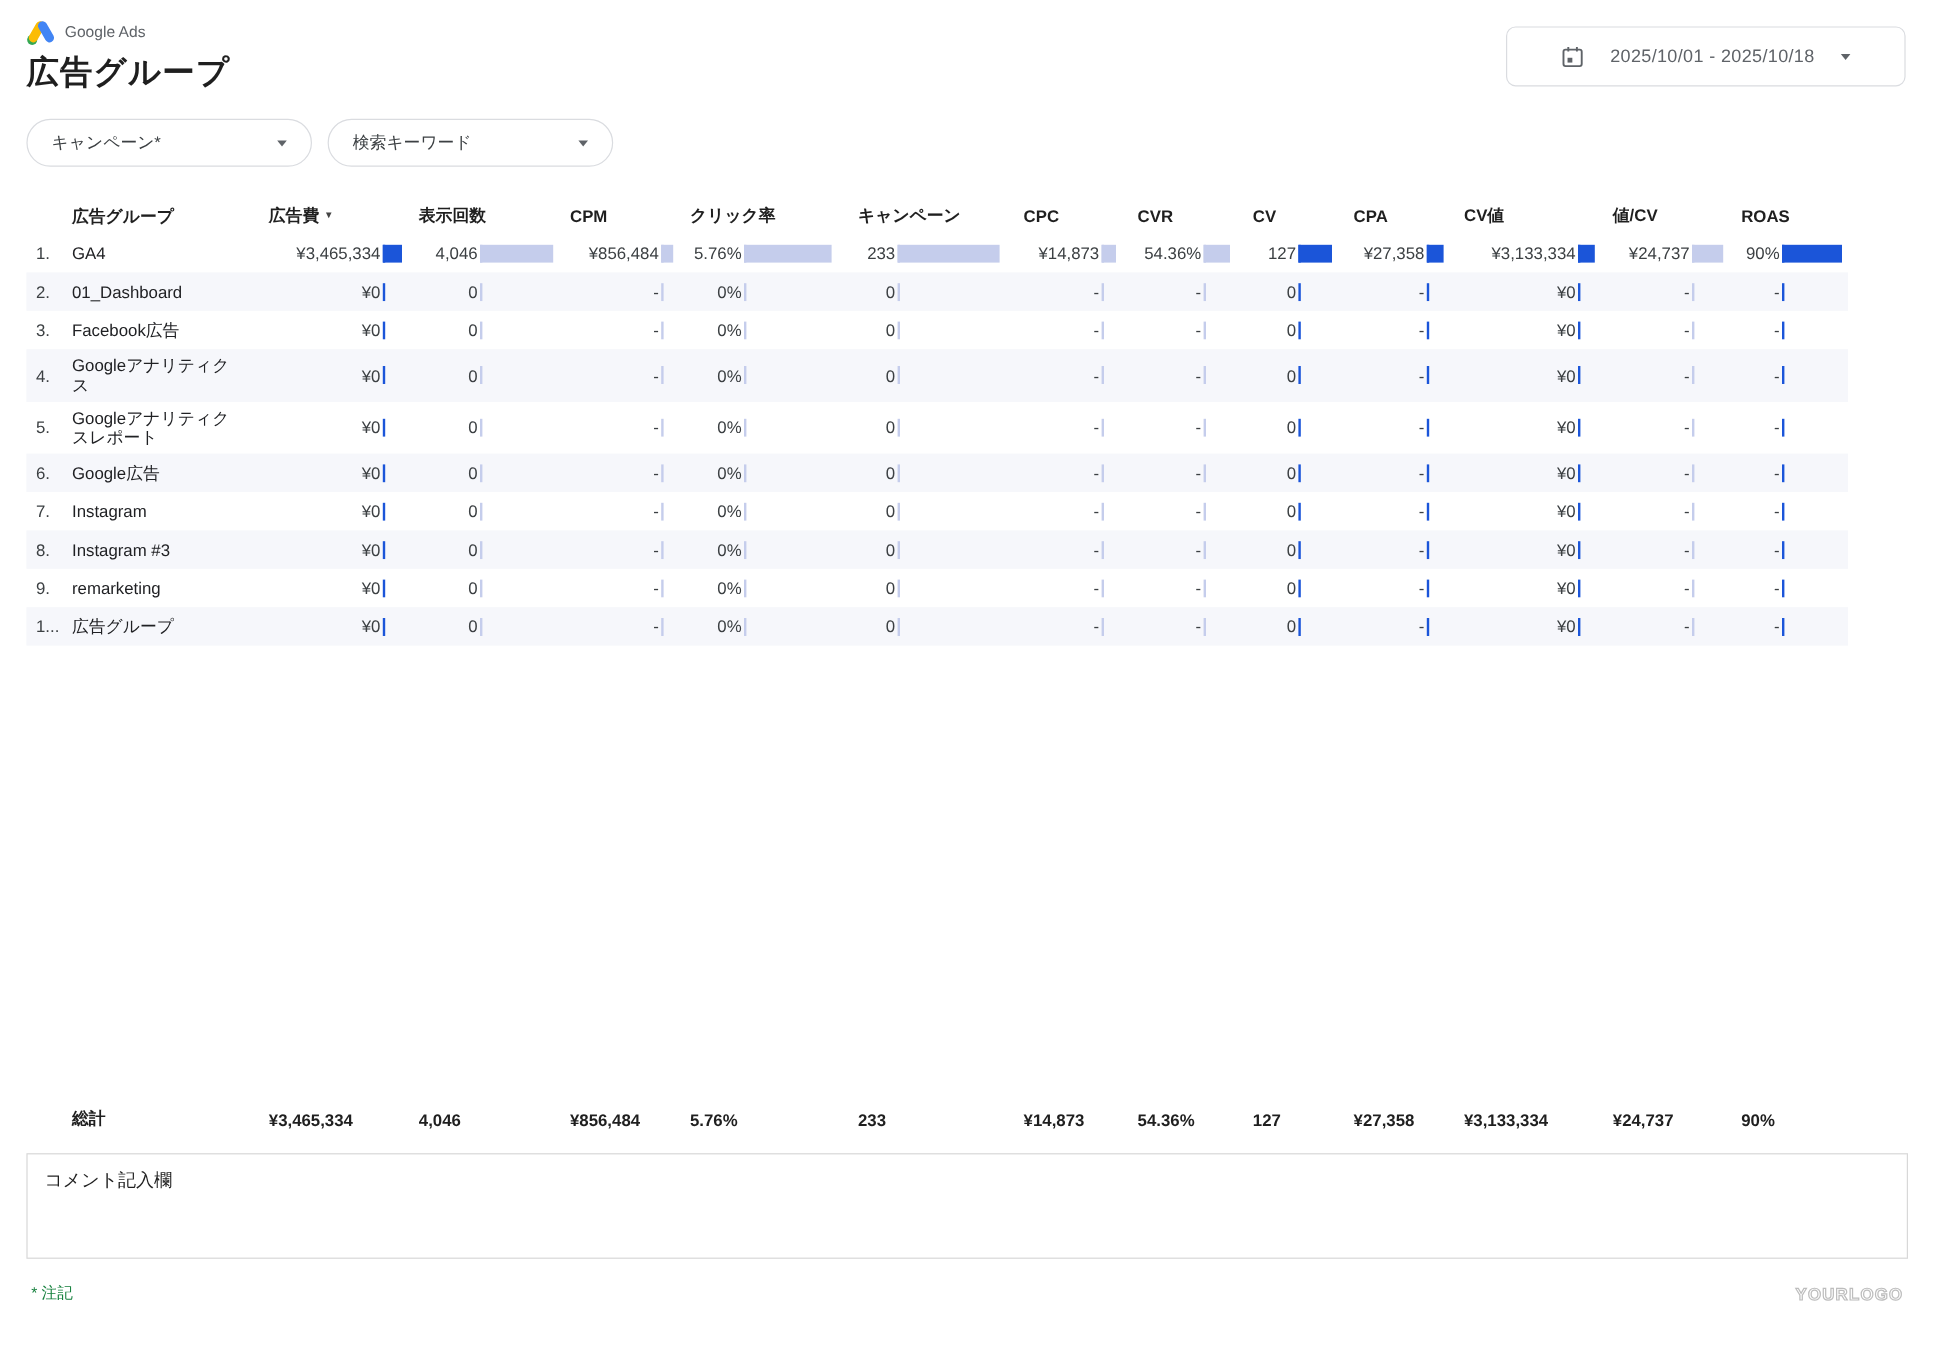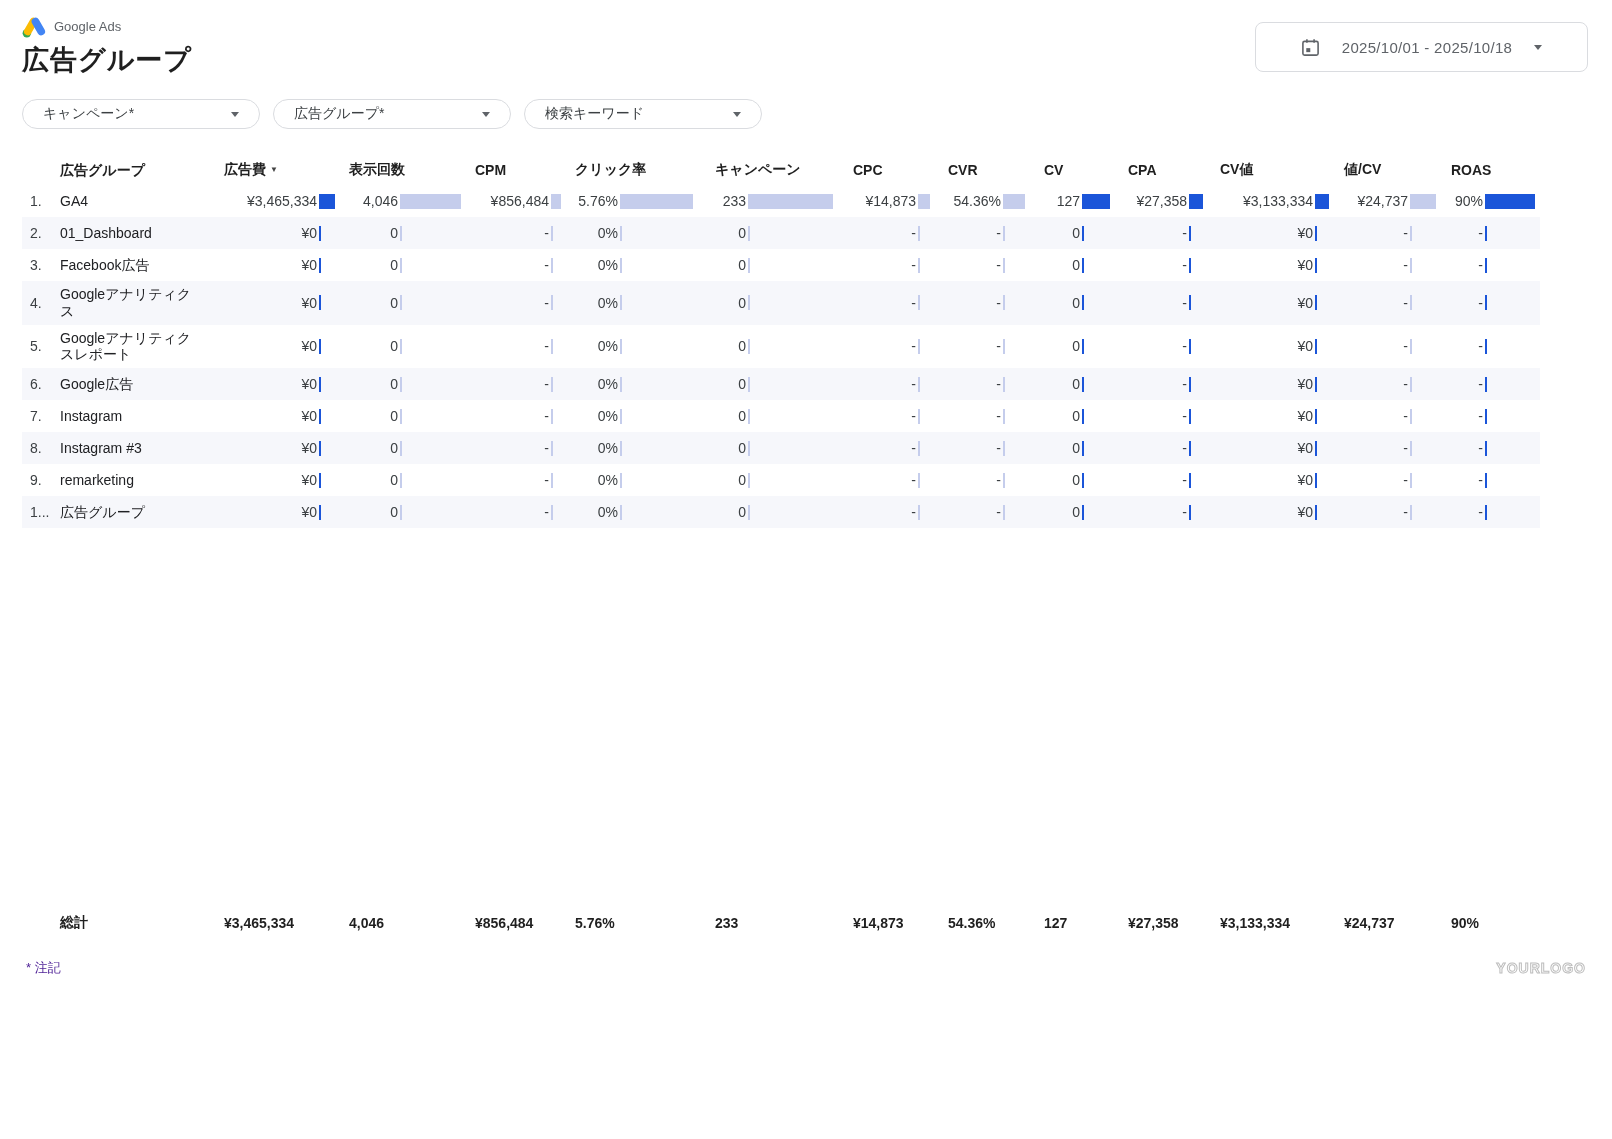--- a/index.html
+++ b/index.html
@@ -22,21 +22,21 @@
     width:333px; height:50px;
     border:1px solid #dadce0; border-radius:8px;
     display:flex; align-items:center; justify-content:center; gap:22px;
     background:#fff; cursor:pointer;
   }
   .datepicker .dtext { font-size:15px; color:#5f6368; letter-spacing:.3px; }
   .caret { width:0; height:0; border-left:4.5px solid transparent; border-right:4.5px solid transparent; border-top:5.5px solid #5f6368; }
   
   .filters { display:flex; gap:13px; margin:21px 22px 0 22px; }
   .pill {
-    width:238px; height:30px;
+    width:238px; height:40px;
     border:1px solid #dadce0; border-radius:23px; background:#fff;
     display:flex; align-items:center; justify-content:space-between;
     padding:0 20px; cursor:pointer;
   }
   .pill .plabel { font-size:14px; color:#3c4043; }
   
   .tbl { margin:26px 0 0 22px; width:1518px; font-size:14px; }
   .trow { display:grid; align-items:center; min-height:32px; }
   .trow.thead { font-weight:700; min-height:30px; color:#1f1f1f; }
   .trow.striped { background:#f6f7fb; }
@@ -58,21 +58,21 @@
   .pagelabel { font-size:15px; color:#3c4043; margin-right:14px; }
   .pgbtn { background:none; border:none; width:22px; height:22px; display:flex; align-items:center; justify-content:center; cursor:pointer; padding:0; }
   
   .comment {
     margin:12px 22px 0 22px; height:88px;
     border:1px solid #d8d8d8; background:#fff;
     padding:12px 14px; font-size:15px; color:#1f1f1f; cursor:text;
   }
   
   .footer { margin:20px 26px 0 26px; display:flex; justify-content:space-between; align-items:center; }
-  .note { font-size:13px; color:#4c1d95; }
+  .note { font-size:13px; color:#15803d; }
   .yourlogo {
     font-size:14px; font-weight:700; letter-spacing:1px;
     color:transparent; -webkit-text-stroke:1px #bdbdbd;
   }
 </style>
 </head>
 <body>
 
 <div class="page">
 
@@ -98,24 +98,20 @@
     <span class="dtext">2025/10/01 - 2025/10/18</span>
     <span class="caret"></span>
   </div>
 
   <div class="filters">
       <div class="pill">
         <span class="plabel">キャンペーン*</span>
         <span class="caret"></span>
       </div>
       <div class="pill">
-        <span class="plabel">広告グループ*</span>
-        <span class="caret"></span>
-      </div>
-      <div class="pill">
         <span class="plabel">検索キーワード</span>
         <span class="caret"></span>
       </div>
     </div>
 
   <div class="tbl">
     <div id="thead">
         <div class="trow thead" style="grid-template-columns: 30px 168px 125px 126px 100px 140px 138px 95px 96px 84px 92px 124px 107px 93px;">
           <div class="cell idx"></div>
           <div class="cell name" style="font-weight: 700;">広告グループ</div>
@@ -972,19 +968,22 @@
             <span class="val val-t">¥24,737</span>
           </div>
           <div class="cell metric">
             <span class="val val-t">90%</span>
           </div>
         </div>
       </div>
   </div>
 
 
+  <div class="comment">
+    <span>コメント記入欄</span>
+  </div>
 
   <div class="footer">
     <span class="note">* 注記</span>
     <span class="yourlogo">YOURLOGO</span>
   </div>
 
 </div>
 
 </body></html>

